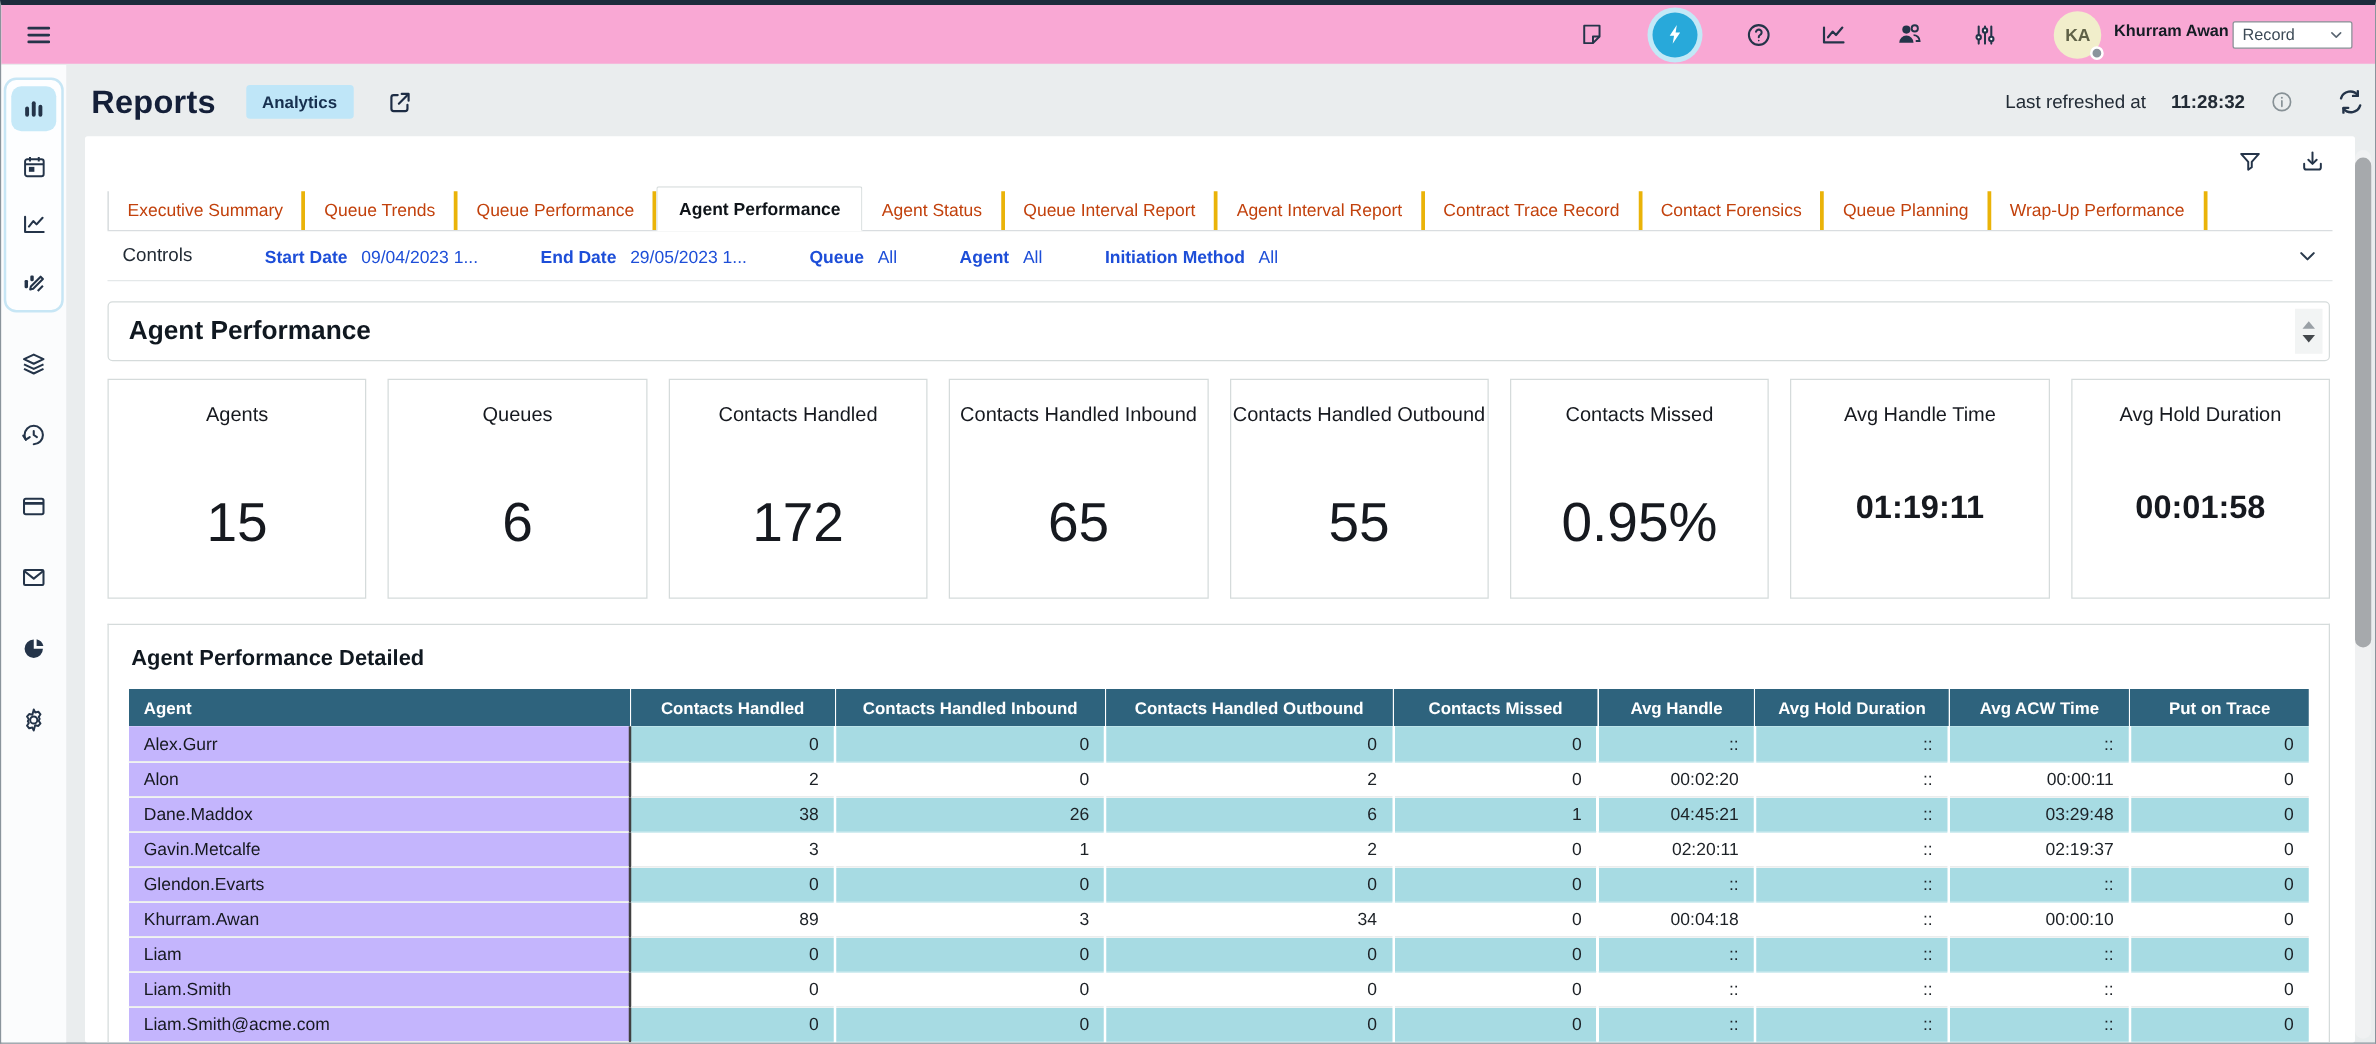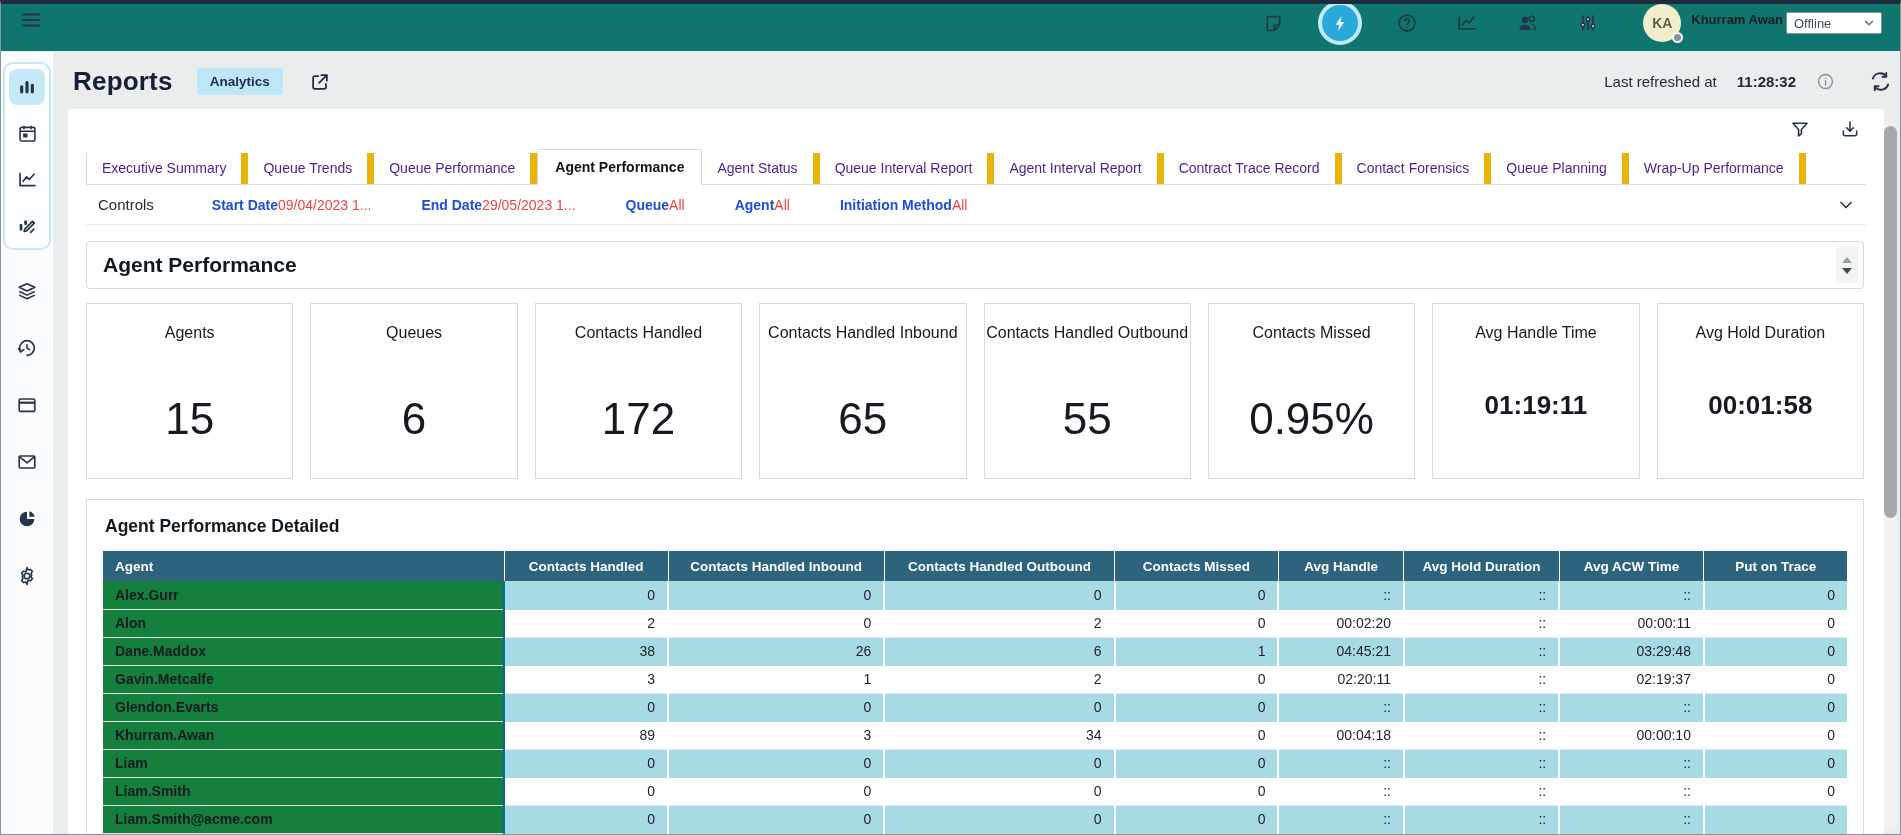--- a/index.html
+++ b/index.html
@@ -6,21 +6,21 @@
     --navy:#243449; --text:#16191f; --muted:#6a7278; --border:#d5dbdb;
     --thead:#2e637d; --hl:#a7dbe3; --accent:#28a9da; --halo:#c3e9f7;
     --badge:#bfe6f8; --pagebg:#eaedee;
   }
   *{box-sizing:border-box}
   html,body{margin:0;padding:0}
   body{width:1901px;height:835px;font-family:"Liberation Sans",sans-serif;color:var(--text);overflow:hidden;background:#fff}
   .window{width:1901px;height:835px;border:1px solid #8a949c;border-top:4px solid #1d2c3c;background:var(--pagebg);display:flex;flex-direction:column;position:relative;overflow:hidden}
 
   
-  .topbar{height:48px;background:#0f766e;display:flex;align-items:flex-start;padding:0 18px 0 14px;border-bottom:1px solid #e9eced;flex:0 0 auto}
+  .topbar{height:48px;background:#f9a8d4;display:flex;align-items:center;padding:0 18px 0 14px;border-bottom:1px solid #e9eced;flex:0 0 auto}
   .icon{display:inline-flex;align-items:center;justify-content:center;color:var(--navy);line-height:0}
   .hamburger{background:none;border:none;cursor:pointer;padding:4px;color:var(--navy)}
   .topbar-right{margin-left:auto;display:flex;align-items:center;gap:38px}
   .tb-icon{background:none;border:none;padding:0;cursor:pointer;color:var(--navy);display:inline-flex;line-height:0}
   .tb-icon.active-circle{width:36px;height:36px;border-radius:50%;background:var(--accent);box-shadow:0 0 0 4px var(--halo);align-items:center;justify-content:center}
   .user-cluster{display:flex;align-items:center;gap:10px;margin-left:6px}
   .avatar{width:38px;height:38px;border-radius:50%;background:#f1eecb;color:#5f6147;font-weight:bold;font-size:14px;display:flex;align-items:center;justify-content:center;position:relative}
   .status-dot{position:absolute;right:-2px;bottom:-1px;width:11px;height:11px;border-radius:50%;background:#8b949c;border:2px solid #fff}
   .user-meta{display:flex;flex-direction:row;gap:3px}
   .user-name{font-size:13px;font-weight:bold;color:#141c24}
@@ -43,30 +43,30 @@
   .refresh-cluster{margin-left:auto;display:flex;align-items:center;gap:20px;font-size:15px;color:#222b35}
   .refresh-time{font-weight:bold}
   .refresh-btn{background:none;border:none;padding:0;margin-left:14px;cursor:pointer;color:var(--navy);line-height:0}
 
   .panel{background:#fff;margin:0 16px 0 15px;border-radius:2px;flex:1;display:flex;flex-direction:column;min-height:0;overflow:visible}
   .panel-toolbar{height:40px;display:flex;justify-content:flex-end;align-items:center;gap:30px;padding-right:24px;flex:0 0 auto}
   .pt-icon{background:none;border:none;padding:0;cursor:pointer;color:var(--navy);line-height:0}
 
   
   .tabs{margin:0 18px;display:flex;align-items:flex-end;border-bottom:1px solid #d9dde0;flex:0 0 auto}
-  .tab{font-size:14px;color:#4c1d95;padding:7px 15px 8px;cursor:pointer;border-right:7px solid #eab308;white-space:nowrap}
+  .tab{font-size:14px;color:#c2410c;padding:7px 15px 8px;cursor:pointer;border-right:3px solid #eab308;white-space:nowrap}
   .tab:first-child{border-left:1px solid #cfd5d8}
   .tab.active{background:#fff;border:1px solid var(--border);border-bottom:1px solid #fff;margin-bottom:-1px;font-weight:bold;color:#0f1419;border-radius:2px 2px 0 0;padding:9px 17px 9px}
 
   
   .controls{margin:0 18px;height:40px;display:flex;align-items:center;border-bottom:1px solid #e4e8e9;font-size:14px;padding:0 10px 0 12px;flex:0 0 auto}
   .controls-label{font-size:15px;color:#222b35;margin-right:58px}
   .ctl-filter{display:flex;align-items:center;margin-right:50px;cursor:pointer}
   .ctl-filter .f-label{font-weight:bold;color:#1d4ed8}
-  .ctl-filter .f-value{color:#ef4444;margin-left:0}
+  .ctl-filter .f-value{color:#1d4ed8;margin-left:11px}
   .controls-chevron{margin-left:auto;background:none;border:none;padding:0;cursor:pointer;color:#2a3a4c;line-height:0}
 
   
   .section-box{margin:16px 20px 14px 18px;border:1px solid var(--border);border-radius:4px;height:48px;display:flex;align-items:center;justify-content:space-between;padding-left:16px;flex:0 0 auto}
   .section-title{font-size:21px;font-weight:bold;color:#101820}
   .spinner{width:22px;height:36px;margin-right:5px;background:#f2f4f4;display:flex;flex-direction:column;align-items:center;justify-content:center;gap:5px;cursor:pointer}
   .spin-up{width:0;height:0;border-left:5px solid transparent;border-right:5px solid transparent;border-bottom:6px solid #9aa0a6}
   .spin-down{width:0;height:0;border-left:5px solid transparent;border-right:5px solid transparent;border-top:6px solid #44484c}
 
   
@@ -76,21 +76,21 @@
   .kpi-value{margin-top:52px;font-size:44px;color:#16191f;font-weight:400}
   .kpi-value.time{font-size:26px;font-weight:bold;margin-top:48px}
 
   
   .detail-box{margin:20px 20px 0 18px;border:1px solid var(--border);border-bottom:none;padding:14px 16px 0;flex:1;min-height:0;overflow:hidden}
   .detail-title{font-size:17.5px;font-weight:bold;color:#101820;margin:2px 0 14px 2px}
   table.perf{width:100%;border-collapse:collapse;font-size:14px;table-layout:fixed}
   table.perf th{background:var(--thead);color:#fff;font-size:13.5px;font-weight:bold;height:30px;text-align:center;border-left:1px solid rgba(255,255,255,.35);padding:0 10px;overflow:hidden;white-space:nowrap}
   table.perf th:first-child{text-align:left;padding-left:12px;border-left:none}
   table.perf td{height:28px;border-bottom:1px solid #e3e7e8;padding:0 12px;white-space:nowrap;overflow:hidden}
-  td.name{font-weight:bold;color:#16191f;border-right:2px solid #0369a1;background:#15803d}
+  td.name{font-weight:normal;color:#16191f;border-right:2px solid #404040;background:#c4b5fd}
   td.val{text-align:right;color:#1c2126;border-left:2px solid #fff}
   tr.hl td.val{background:var(--hl);border-bottom-color:var(--hl)}
 
   
   .scroll-track{position:absolute;top:116px;bottom:3px;right:3px;width:13px;background:#f0f1f2;border-radius:7px}
   .scroll-thumb{position:absolute;top:122px;right:3px;width:13px;height:392px;background:#a6a9ac;border-radius:7px;cursor:grab}
 </style>
 </head>
 <body>
 
@@ -146,21 +146,21 @@
           </button>
         </span>
       <div class="user-cluster">
         <div class="avatar">
           <span>KA</span>
           <span class="status-dot"></span>
         </div>
         <div class="user-meta">
           <span class="user-name">Khurram Awan</span>
           <div class="status-select">
-            <span>Offline</span>
+            <span>Record</span>
             <span class="icon" id="sel-chevron">
                 <svg viewBox="0 0 24 24" width="14" height="14" fill="none" stroke="#5a6672" stroke-width="2.2" stroke-linecap="round" stroke-linejoin="round">
                   <path d="M6 9l6 6 6-6"></path>
                 </svg>
               </span>
           </div>
         </div>
       </div>
     </div>
   </header>

